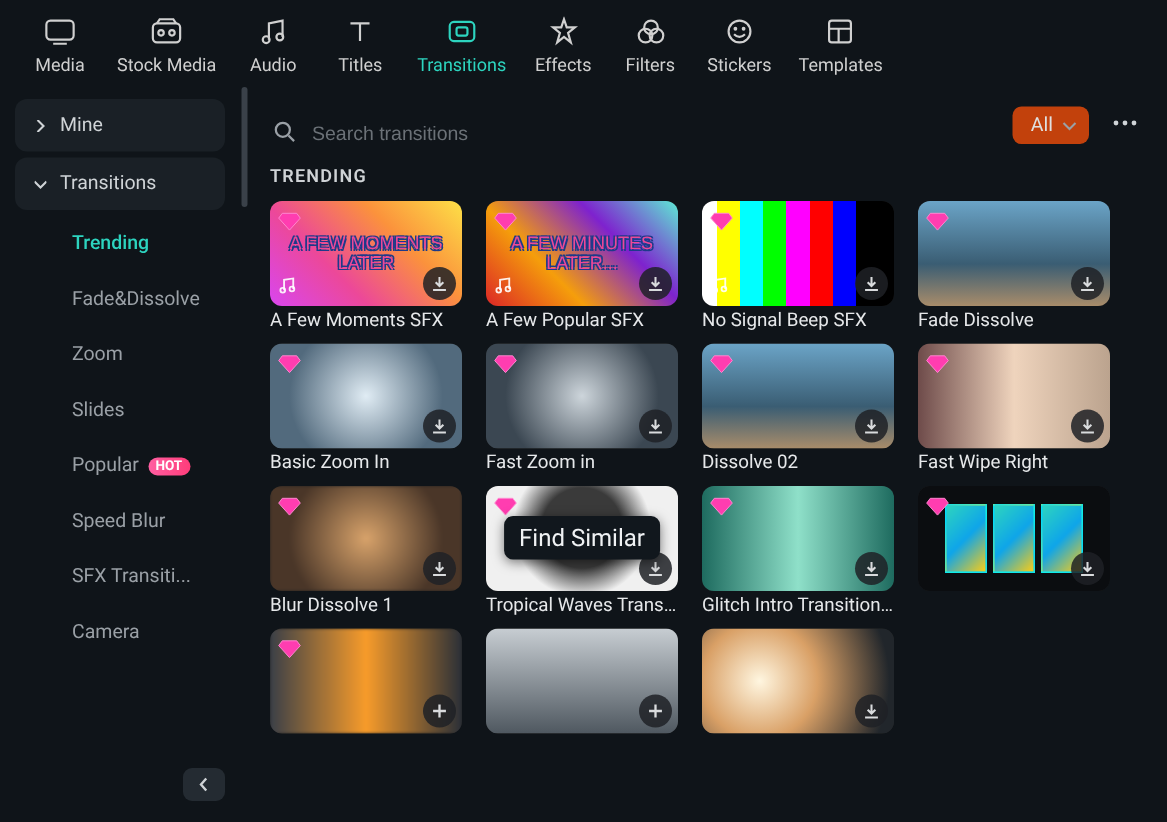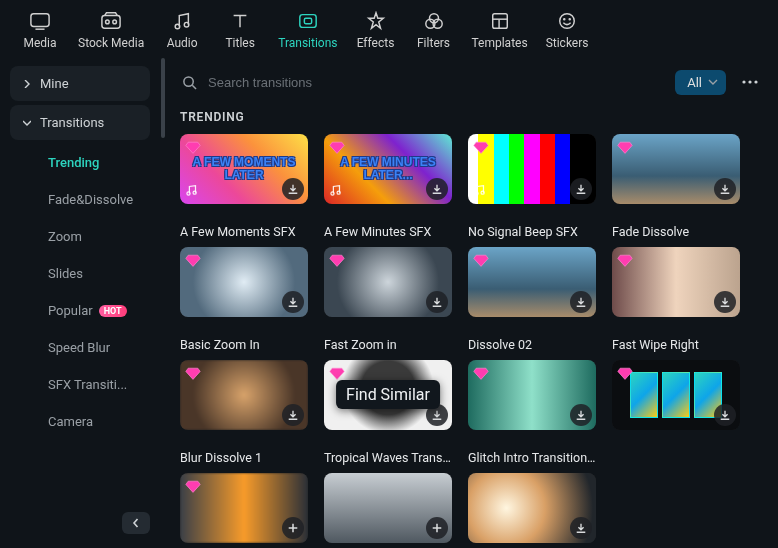--- a/index.html
+++ b/index.html
@@ -105,35 +105,35 @@
   border-radius: 3px;
 }
 .main {
   flex: 1;
   padding: 10px 14px 0 14px;
   overflow: hidden;
   display: flex;
   flex-direction: column;
 }
 .search-row {
-  display: flex; align-items: center; gap: 10px;
+  display: flex; align-items: flex-end; gap: 10px;
   margin-bottom: 14px;
 }
 .search-icon { color: #9aa0a6; width: 18px; height:18px; display:flex; align-items:center; justify-content:center;}
 .search-input {
   flex: 1;
   background: transparent;
   border: none;
   color: #e0e0e0;
   font-size: 13px;
   outline: none;
 }
 .search-input::placeholder { color: #6b7177; }
 .filter-pill {
-  background: #0c4a6e;
+  background: #c2410c;
   border-radius: 6px;
   padding: 5px 8px 5px 12px;
   display: flex; align-items: center; gap: 6px;
   color: #e0e0e0;
   cursor: pointer;
   font-size: 13px;
 }
 .kebab {
   width: 28px; height: 28px;
   display: flex; align-items: center; justify-content: center;
@@ -178,21 +178,21 @@
   display: flex; align-items: center; justify-content: center;
   cursor: pointer;
   color: #d9dbdd;
 }
 .sfx-icon {
   position: absolute; bottom: 5px; left: 5px;
   width: 16px; height: 16px;
   color: rgba(255,255,255,0.9);
 }
 .card-title {
-  margin-top: 20px;
+  margin-top: 2px;
   font-size: 12.5px;
   color: #e6e8ea;
   white-space: nowrap;
   overflow: hidden;
   text-overflow: ellipsis;
 }
 .tooltip {
   position: absolute;
   left: 50%; top: 20px;
   transform: translateX(-50%);
@@ -219,24 +219,24 @@
 .bg-trop { background: radial-gradient(circle at 50% 40%, #3a3a3a 0 35%, #f0f0f0 60%); }
 .bg-glitch { background: linear-gradient(90deg,#1e6b5f,#8fe0c9,#1e6b5f); }
 .bg-dark { background: #0b0d10; }
 .bg-motion { background: linear-gradient(90deg,#3a3f47,#f79b2a,#2a2f37); filter: blur(1px);}
 .bg-street { background: linear-gradient(180deg,#c7cdd2,#4f5860); }
 .bg-flare { background: radial-gradient(circle at 30% 50%, #fff6e0, #d9a066 40%, #21262b 90%); }
 .thumb-text {
   position: absolute; inset: 0;
   display: flex; align-items: center; justify-content: center;
   text-align: center;
-  font-weight: 700;
+  font-weight: 400;
   font-size: 12px;
   line-height: 1.1;
-  color: #3b82f6;
+  color: #ec4899;
   text-shadow: 1px 1px 0 #1e3a8a, -1px -1px 0 #1e3a8a, 1px -1px 0 #1e3a8a, -1px 1px 0 #1e3a8a;
   padding: 0 10px;
   font-family: Impact, "Arial Black", sans-serif;
 }
 .glitch-panels {
   position:absolute; inset:12px 18px;
   display:flex; gap:4px;
 }
 .glitch-panels span {
   flex:1; background: linear-gradient(135deg,#2dd4bf,#0ea5e9,#facc15);
@@ -310,37 +310,37 @@
           <circle cx="11" cy="8" r="5"></circle>
           <circle cx="7" cy="14" r="5"></circle>
           <circle cx="15" cy="14" r="5"></circle>
         </svg>
       </span>
       <span class="lbl">Filters</span>
     </div>
     <div class="top-tab">
       <span class="icon-box">
         <svg width="20" height="20" viewBox="0 0 22 22" fill="none" stroke="currentColor" stroke-width="1.6">
-          <rect x="3" y="3" width="16" height="16" rx="2"></rect>
-          <line x1="3" y1="9" x2="19" y2="9"></line>
-          <line x1="10" y1="9" x2="10" y2="19"></line>
-        </svg>
-      </span>
-      <span class="lbl">Templates</span>
-    </div>
-    <div class="top-tab">
-      <span class="icon-box">
-        <svg width="20" height="20" viewBox="0 0 22 22" fill="none" stroke="currentColor" stroke-width="1.6">
           <circle cx="11" cy="11" r="8"></circle>
           <circle cx="8" cy="9" r="0.6" fill="currentColor"></circle>
           <circle cx="14" cy="9" r="0.6" fill="currentColor"></circle>
           <path d="M7 13 Q11 17 15 13"></path>
         </svg>
       </span>
       <span class="lbl">Stickers</span>
+    </div>
+    <div class="top-tab">
+      <span class="icon-box">
+        <svg width="20" height="20" viewBox="0 0 22 22" fill="none" stroke="currentColor" stroke-width="1.6">
+          <rect x="3" y="3" width="16" height="16" rx="2"></rect>
+          <line x1="3" y1="9" x2="19" y2="9"></line>
+          <line x1="10" y1="9" x2="10" y2="19"></line>
+        </svg>
+      </span>
+      <span class="lbl">Templates</span>
     </div>
   </div>
 
 <div class="body">
 
   <div class="sidebar">
     <div class="sidebar-scroll">
       <div class="side-parent">
         <span class="chev">
           <svg width="8" height="8" viewBox="0 0 8 8">
@@ -466,21 +466,21 @@
               </svg>
             </span>
             <span class="dl-btn">
               <span>
                 <svg width="12" height="12" viewBox="0 0 14 14" fill="none" stroke="currentColor" stroke-width="1.6">
                   <path d="M7 2 V9 M4 6 L7 9 L10 6 M2 12 H12"></path>
                 </svg>
               </span>
             </span>
           </div>
-          <div class="card-title">A Few Minutes SFX</div>
+          <div class="card-title">A Few Popular SFX</div>
         </div>
         <div class="card">
           <div class="thumb-wrap">
             <div class="thumb-bg bg-bars"></div>
             <span class="diamond">
               <svg width="16" height="16" viewBox="0 0 20 20">
                 <path d="M4 4 H16 L19 8 L10 18 L1 8 Z" fill="#ff3db0" stroke="#ff8ad1" stroke-width="0.8"></path>
               </svg>
             </span>
             <span class="sfx-icon">

